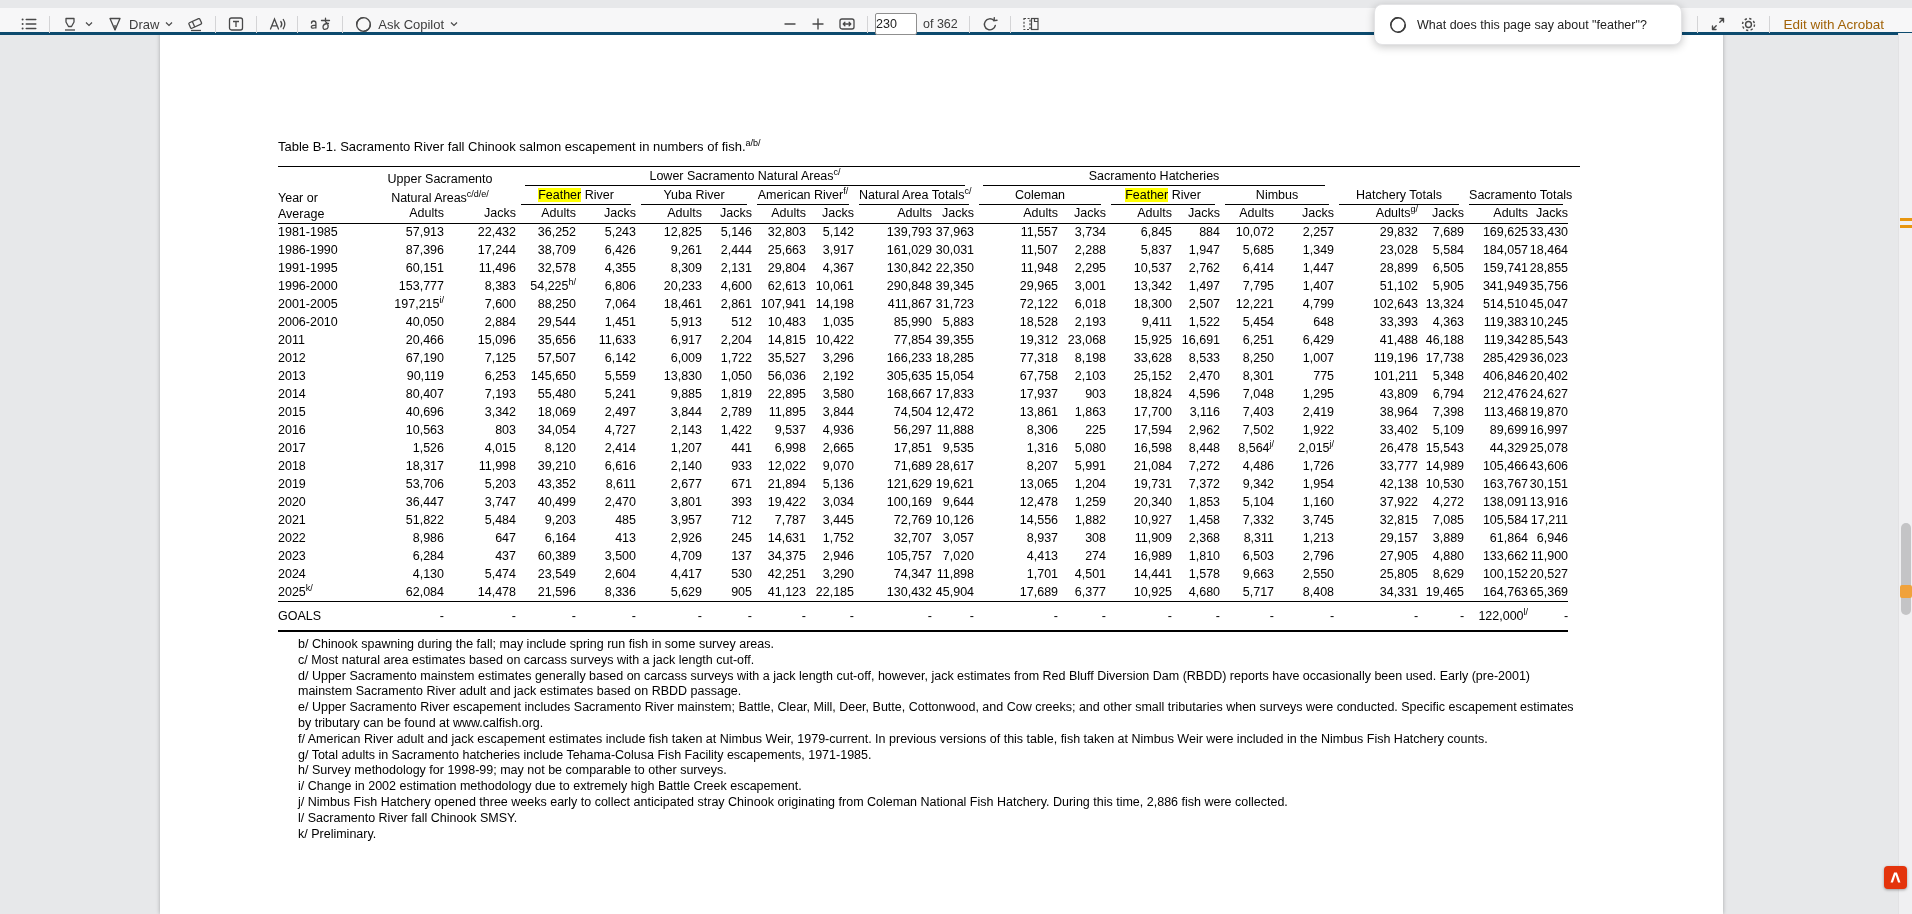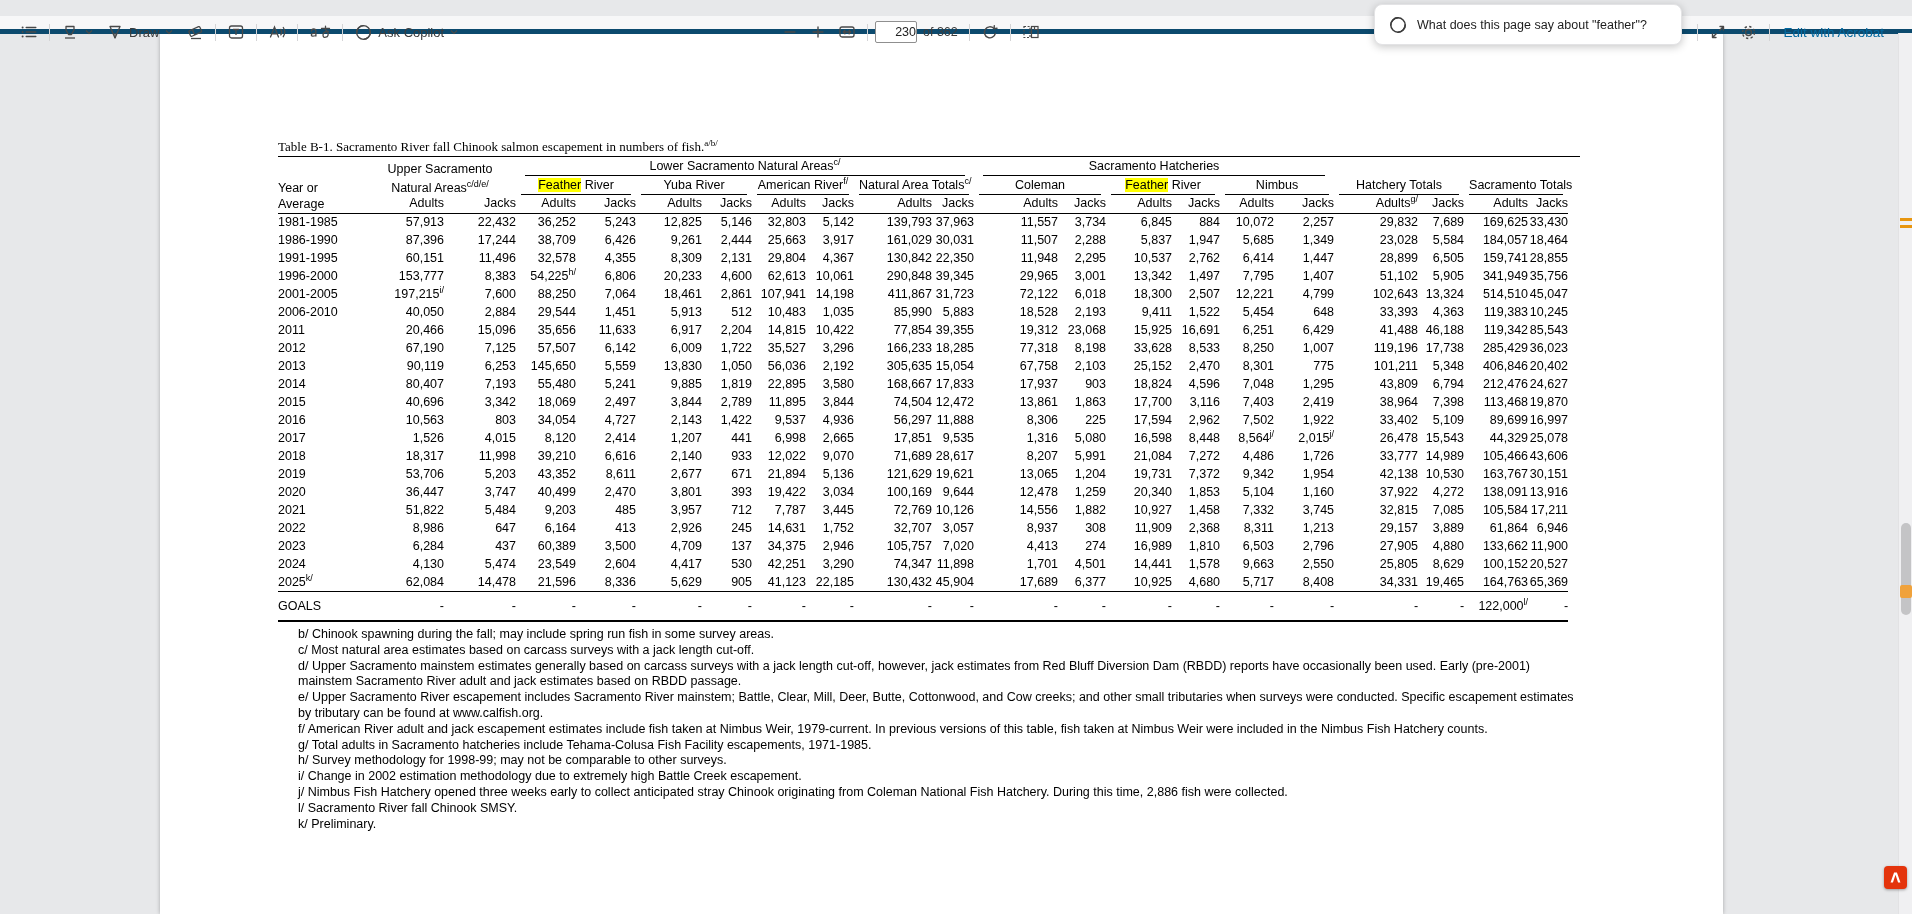--- a/index.html
+++ b/index.html
@@ -1,48 +1,48 @@
 <!DOCTYPE html>
 <html><head>
 <meta charset="utf-8">
 <style>
   * { box-sizing: border-box; margin: 0; padding: 0; }
   html,body { width:1912px; height:914px; overflow:hidden; background:#e7e8ea;
               font-family:"Liberation Sans", sans-serif; }
 
   
-  .toolbar { position:absolute; top:16px; left:0; width:1912px; height:18px;
-             background:#f7f7f8; border-bottom:5px solid #0c4a6e; z-index:5; }
+  .toolbar { position:absolute; top:8px; left:0; width:1912px; height:27px;
+             background:#f7f7f8; border-bottom:3px solid #0c4a6e; z-index:5; }
   .tb-group { position:absolute; top:0; height:32px; display:flex; align-items:center; }
   .tb-left { left:14px; }
   .tb-center { left:776px; }
   .tb-right { right:20px; }
   .tb-btn { display:flex; align-items:center; gap:5px; padding:3px 6px; border-radius:4px;
             color:#3d3d3d; font-size:13px; cursor:default; }
   .sep { width:1px; height:17px; background:#d4d4d6; margin:0 5px; }
   .icon { display:flex; align-items:center; justify-content:center; }
   .icon svg { display:block; }
   .page-input { width:42px; height:22px; border:1px solid #8f8f8f; border-radius:2px;
-                background:#fff; text-align:right; font-size:12.5px;
+                background:#fff; text-align:left; font-size:12.5px;
                 font-family:"Liberation Sans", sans-serif; color:#222; margin:8px 2px; }
   .page-count { font-size:12.5px; color:#3d3d3d; margin:0 6px 0 4px; }
-  .acrobat-label { font-size:13.5px; color:#0369a1; padding:0 2px; }
+  .acrobat-label { font-size:13.5px; color:#a16207; padding:0 2px; }
 
   
   .copilot-popup { position:absolute; left:1374px; top:4px; width:308px; height:41px;
                    background:#ffffff; border:1px solid #e3e3e5; border-radius:8px;
                    box-shadow:0 2px 8px rgba(0,0,0,0.22); display:flex; align-items:center;
                    gap:9px; padding:0 13px; z-index:20; font-size:12.5px; color:#1d1d1d;
                    white-space:nowrap; cursor:default; }
 
   
   .pdf-page { position:absolute; left:160px; top:33px; width:1563px; height:881px;
               background:#ffffff; box-shadow:0 0 4px rgba(0,0,0,0.28); z-index:1; }
   .doc-content { position:absolute; left:118px; top:106px; width:1302px; color:#000; }
-  .doc-title { font-size:13px; padding-bottom:1px;font-family:Liberation Serif, serif; }
+  .doc-title { font-size:13px; padding-bottom:12px; }
   .doc-title sup { font-size:9px; }
   .title-rule { border-bottom:1.5px solid #000; }
 
   
   table.esc { border-collapse:collapse; table-layout:fixed; width:1290px; font-size:12.5px; }
   table.esc th, table.esc td { font-weight:normal; white-space:nowrap; padding:0; }
   th.c { text-align:center; vertical-align:bottom; }
   th.l { text-align:left; vertical-align:bottom; padding-left:22px; }
   .grp { border-bottom:1px solid #000; margin:0 5px; padding-bottom:2px; }
   .grp8 { margin:0 9px;text-align:center; }

